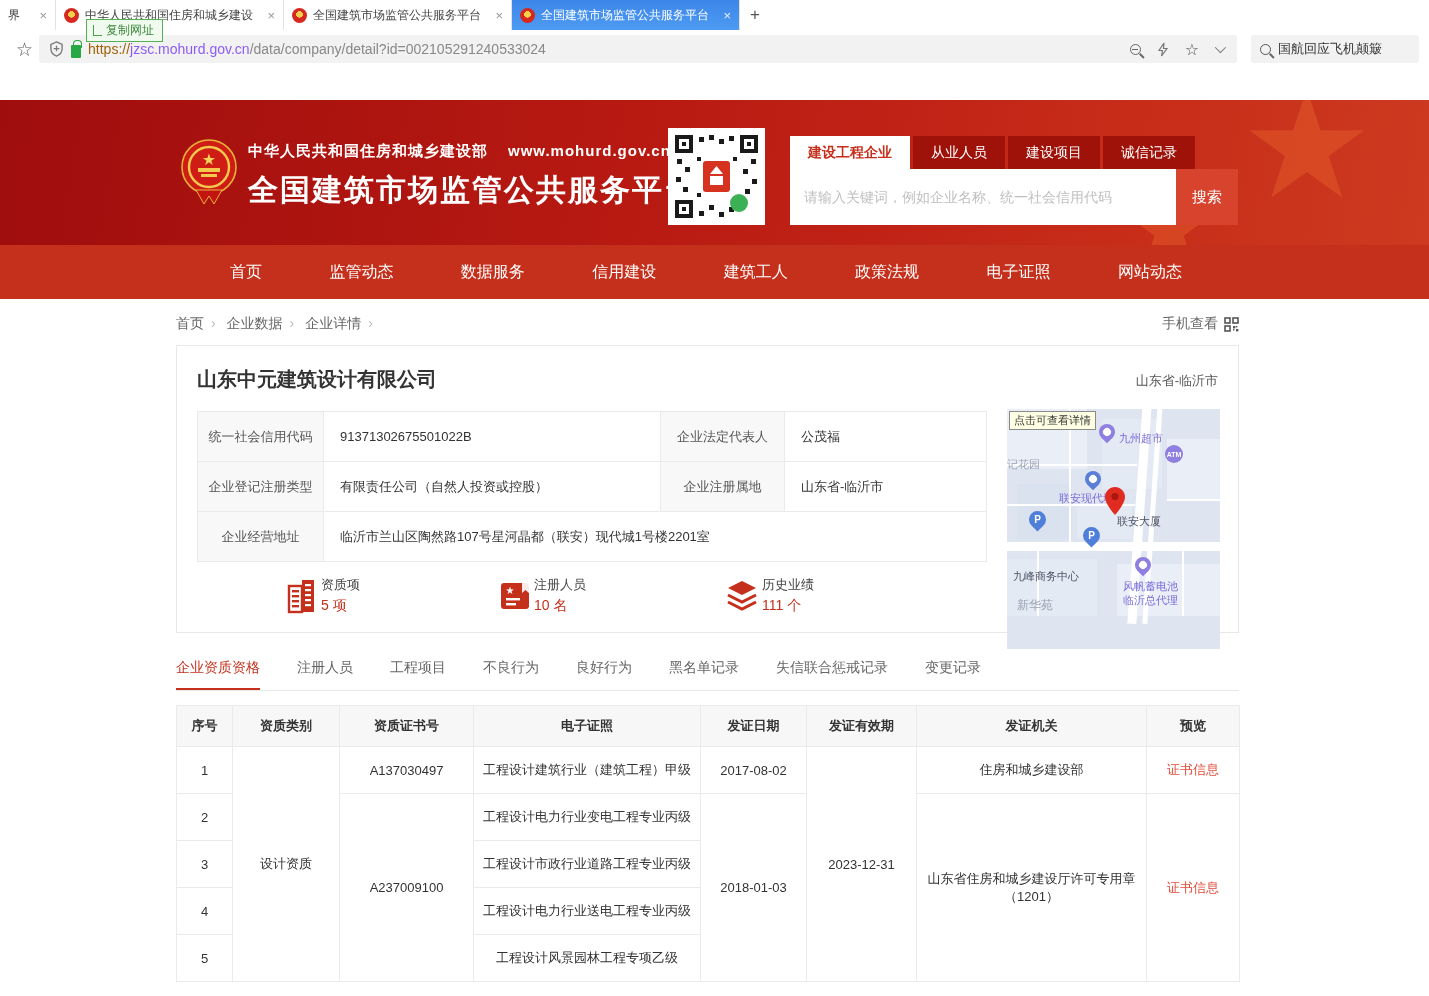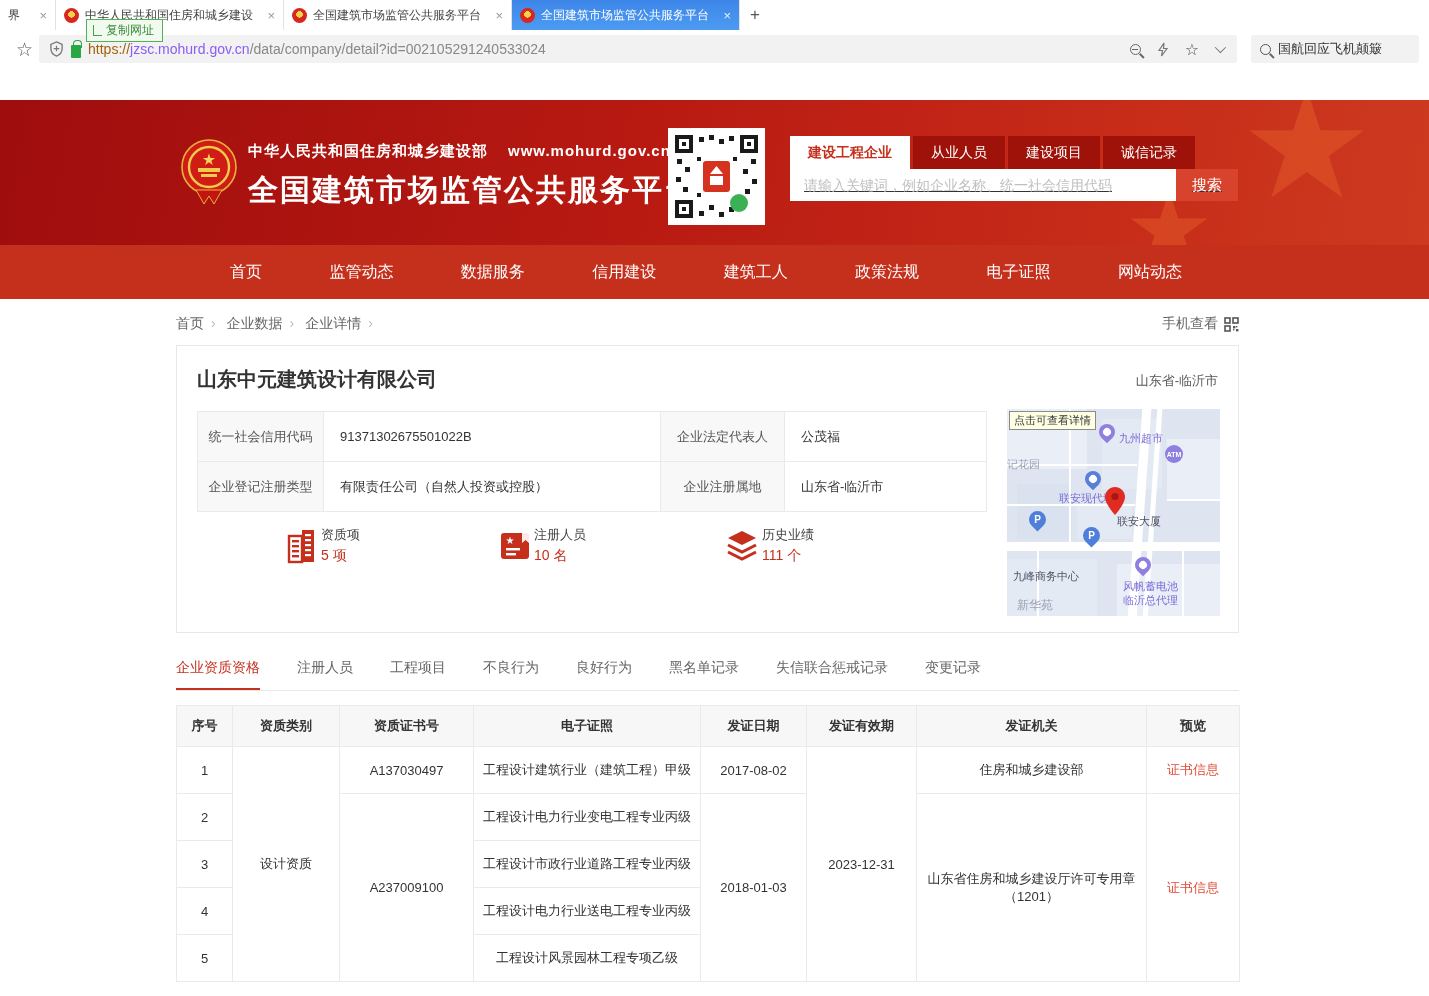--- a/index.html
+++ b/index.html
@@ -47,21 +47,21 @@
   .flag-star { position: absolute; color: rgba(236,105,45,.38); line-height: 1; }
   .emblem { position: absolute; left: 180px; top: 38px; width: 58px; height: 70px; }
   .brand { position: absolute; left: 248px; top: 42px; color: #fff; }
   .brand-line1 { font-size: 15px; font-weight: bold; letter-spacing: 1px; display: flex; gap: 20px; align-items: baseline; }
   .brand-line2 { font-size: 30px; font-weight: bold; letter-spacing: 2px; margin-top: 9px; }
   .qr-box { position: absolute; left: 668px; top: 28px; width: 97px; height: 97px; background: #fff; padding: 5px; }
   .search-mod { position: absolute; left: 790px; top: 36px; width: 448px; }
   .s-tabs { display: flex; gap: 3px; height: 33px; }
   .s-tab { padding: 0 18px; display: flex; align-items: center; font-size: 14px; background: #9e1209; color: #fff; cursor: pointer; }
   .s-tab.on { background: #fff; color: #c5301d; font-weight: bold; }
-  .s-inputrow { display: flex; height: 32px; text-decoration: underline; }
+  .s-inputrow { display: flex; height: 56px; }
   .s-input { flex: 1; border: none; outline: none; padding: 0 14px; font-size: 14px; color: #333; background: #fff; }
   .s-input::placeholder { color: #bfbfbf; }
   .s-btn { width: 62px; background: #d8432e; color: #fff; border: none; font-size: 15px; cursor: pointer; }
   
   .mainnav { position: absolute; top: 245px; left: 0; width: 1429px; height: 54px; background: #c5301d; }
   .mainnav .inner { margin-left: 230px; width: 952px; height: 100%; display: flex; justify-content: space-between; align-items: center; }
   .nav-item { color: #fff; font-size: 16px; cursor: pointer; }
   
   .content { position: absolute; top: 299px; left: 0; width: 1429px; }
   .crumb-row { margin: 16px 176px 0 176px; width: 1063px; display: flex; align-items: center; font-size: 14px; color: #999; gap: 44px; }
@@ -75,21 +75,21 @@
   table.info { border-collapse: collapse; margin: 18px 0 0 20px; width: 789px; table-layout: fixed; }
   table.info td { border: 1px solid #eaeaea; height: 50px; font-size: 13px; }
   td.lbl { background: #f8f8f8; color: #555; text-align: center; }
   td.val { padding-left: 16px; color: #333; }
   .stats { margin-left: 20px; width: 789px; display: flex; padding: 14px 0 0 88px; gap: 138px; }
   .stat { display: flex; gap: 2px; align-items: center; }
   .stat .txt { display: flex; flex-direction: column; gap: 3px; }
   .stat .s-lbl { font-size: 13px; color: #444; }
   .stat .s-val { font-size: 14px; color: #c5301d; }
   
-  .map { position: absolute; right: 18px; top: 63px; width: 213px; height: 207px; background: #dfe5f0; overflow: hidden; cursor: pointer; }
+  .map { position: absolute; right: 18px; top: 63px; width: 213px; height: 240px; background: #dfe5f0; overflow: hidden; cursor: pointer; }
   .blk { position: absolute; background: #e9eef7; }
   .road { position: absolute; background: #fff; }
   .map-tip { position: absolute; left: 2px; top: 2px; background: #feffe3; border: 1px solid #8a8a8a; font-size: 11px; color: #333; padding: 1px 4px; z-index: 5; }
   .mlabel { position: absolute; font-size: 11px; white-space: nowrap; z-index: 3; }
   .purple { color: #7a6bd8; } .gray { color: #9aa3b5; } .dark { color: #4a5263; }
   .poi { position: absolute; width: 16px; height: 16px; border-radius: 50% 50% 50% 0; transform: rotate(-45deg); z-index: 2; }
   .poi::after { content: ""; position: absolute; inset: 4px; background: #fff; border-radius: 50%; }
   .poi.pu { background: #8f7fe0; } 
   .p-mark { position: absolute; width: 17px; height: 17px; background: #4f7fd9; border-radius: 50% 50% 50% 0; transform: rotate(-45deg); z-index: 2; }
   .p-mark span { transform: rotate(45deg); color: #fff; font-size: 10px; font-weight: bold; display: block; text-align: center; line-height: 17px; }
@@ -291,20 +291,24 @@
         <td class="lbl">统一社会信用代码</td>
         <td class="val">91371302675501022B</td>
         <td class="lbl">企业法定代表人</td>
         <td class="val">公茂福</td>
       </tr>
       <tr>
         <td class="lbl">企业登记注册类型</td>
         <td class="val">有限责任公司（自然人投资或控股）</td>
         <td class="lbl">企业注册属地</td>
         <td class="val">山东省-临沂市</td>
+      </tr>
+      <tr>
+        <td class="lbl">企业经营地址</td>
+        <td class="val" colspan="3">临沂市兰山区陶然路107号星河晶都（联安）现代城1号楼2201室</td>
       </tr>
     </tbody>
       </table>
 
     <div class="stats">
       <div class="stat">
         <svg width="34" height="36" viewBox="0 0 34 36">
           <rect x="4" y="8" width="13" height="26" fill="none" stroke="#c5301d" stroke-width="2.4"></rect>
           <rect x="17" y="2" width="12" height="32" fill="#c5301d"></rect>
           <g fill="#c5301d">

